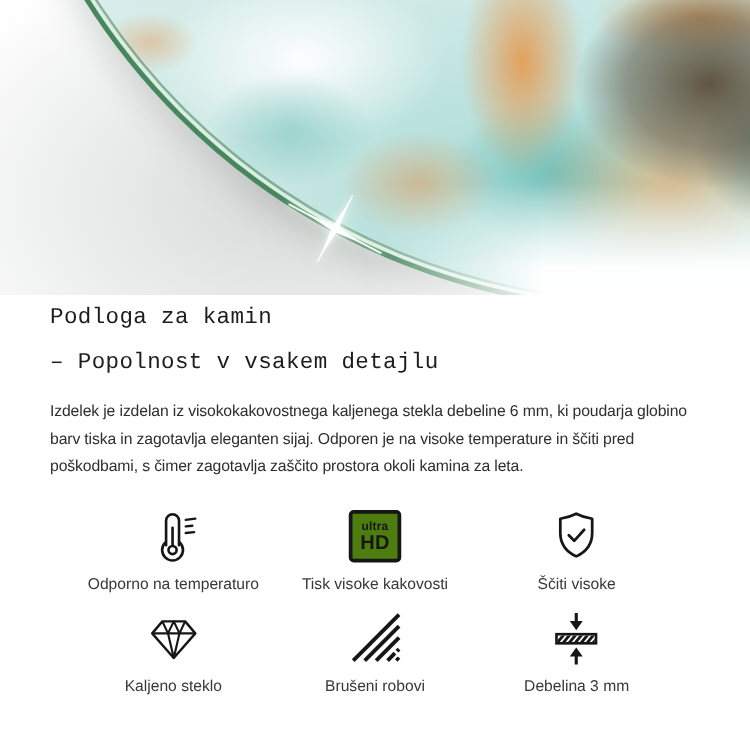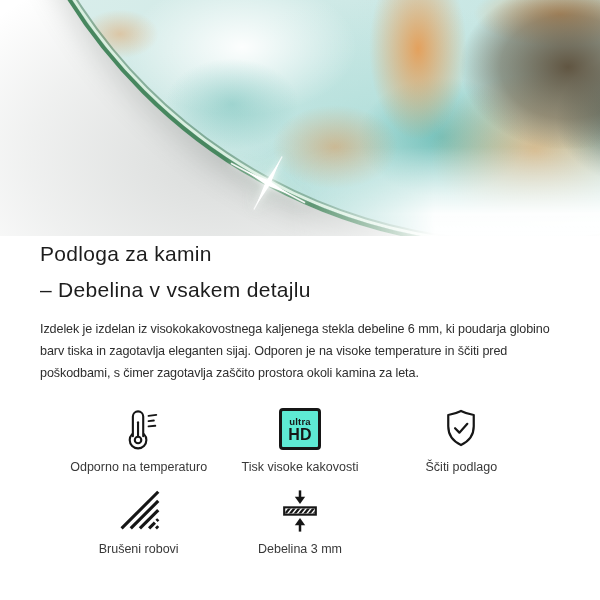--- a/index.html
+++ b/index.html
@@ -41,39 +41,39 @@
             mask-image:linear-gradient(to right, rgba(0,0,0,0) 0%, #000 45%);
   }
   .sparkle{
     position:absolute; left:223px; top:138px; width:90px; height:90px; z-index:4;
     filter: drop-shadow(0 0 3px rgba(255,255,255,0.95)) drop-shadow(0 0 8px rgba(214,238,224,0.65));
   }
 
   
   .content{ padding:0 40px; }
   .title{
-    font-family:Liberation Sans, sans-serif;
-    font-size:21px; line-height:36px; font-weight:500; color:#1d1d1d; letter-spacing:0.3px;
+    font-family:Liberation Mono, monospace;
+    font-size:18px; line-height:36px; font-weight:500; color:#1d1d1d; letter-spacing:0.3px;
   }
   .title span{ display:block; }
   .desc{
     margin-top:10px; max-width:552px;
     font-size:12.6px; line-height:22px; letter-spacing:-0.1px; color:#2e2e2e;
   }
 
   
   .features{ margin-top:22px; padding:0 18px; display:grid; grid-template-columns:repeat(3,1fr); row-gap:14px; }
   .feature{ display:flex; flex-direction:column; align-items:center; }
   .icon-wrap{ height:46px; display:flex; align-items:center; justify-content:center; }
   .icon-wrap svg{ display:block; }
   .feature .label{ margin-top:8px; font-size:12.5px; color:#383838; text-align:left; }
 
   .uhd-box{
     width:42px; height:42px; border:3px solid #161616; border-radius:4px;
-    display:flex; flex-direction:column; align-items:center; justify-content:center; background:#5eead4;
+    display:flex; flex-direction:column; align-items:center; justify-content:center; background:#4d7c0f;
   }
   .uhd-top{ font-size:9.5px; font-weight:700; line-height:10px; color:#161616; letter-spacing:0.2px; }
   .uhd-bottom{ font-size:16px; font-weight:700; line-height:15px; color:#161616; letter-spacing:0.3px; }
 </style>
 </head>
 <body>
 
 <div class="page">
 
   <div class="hero">
@@ -86,21 +86,21 @@
         <path d="M0 -30 V30" stroke="#ffffff" stroke-width="1.4" opacity="0.8"></path>
         <path d="M0 -26 L2.4 -2.4 L26 0 L2.4 2.4 L0 26 L-2.4 2.4 L-26 0 L-2.4 -2.4 Z" fill="#ffffff"></path>
         <circle r="2.6" fill="#ffffff"></circle>
       </g>
     </svg>
   </div>
 
   <div class="content">
     <h1 class="title">
       <span>Podloga za kamin</span>
-      <span>– Debelina v vsakem detajlu</span>
+      <span>– Popolnost v vsakem detajlu</span>
     </h1>
     <p class="desc">Izdelek je izdelan iz visokokakovostnega kaljenega stekla debeline 6 mm, ki poudarja globino barv tiska in zagotavlja eleganten sijaj. Odporen je na visoke temperature in ščiti pred poškodbami, s čimer zagotavlja zaščito prostora okoli kamina za leta.</p>
 
     <div class="features">
 
       <div class="feature">
         <div class="icon-wrap">
           <svg width="46" height="46" viewBox="0 0 48 48">
             <circle cx="23" cy="35.5" r="8.7" fill="#fff" stroke="#161616" stroke-width="2.2"></circle>
             <path d="M17.6 31.5 V11 A5.4 5.4 0 0 1 28.4 11 V31.5" fill="#fff" stroke="#161616" stroke-width="2.2" stroke-linecap="round"></path>
@@ -126,23 +126,33 @@
         <div class="label">Tisk visoke kakovosti</div>
       </div>
 
       <div class="feature">
         <div class="icon-wrap">
           <svg width="46" height="46" viewBox="0 0 48 48">
             <path d="M24 5.2 C27.5 7 32.5 8.6 37.3 9.4 V21.2 C37.3 30.8 31.6 37.2 24 40.8 C16.4 37.2 10.7 30.8 10.7 21.2 V9.4 C15.5 8.6 20.5 7 24 5.2 Z" fill="none" stroke="#161616" stroke-width="2.3" stroke-linejoin="round"></path>
             <path d="M17.8 23.2 L22.3 27.8 L30.6 18.6" fill="none" stroke="#161616" stroke-width="2.3" stroke-linecap="round" stroke-linejoin="round"></path>
           </svg>
         </div>
-        <div class="label">Ščiti podlago</div>
+        <div class="label">Ščiti visoke</div>
       </div>
 
+      <div class="feature">
+        <div class="icon-wrap">
+          <svg width="46" height="46" viewBox="0 0 48 48">
+            <path d="M14.5 9.5 H33.5 L42 19.5 L24 40 L6 19.5 Z" fill="none" stroke="#161616" stroke-width="2" stroke-linejoin="round"></path>
+            <path d="M6 19.5 H42" fill="none" stroke="#161616" stroke-width="1.8"></path>
+            <path d="M14.5 9.5 L19.2 19.5 L24 40 L28.8 19.5 L33.5 9.5 M19.2 19.5 L24 9.5 L28.8 19.5" fill="none" stroke="#161616" stroke-width="1.8" stroke-linejoin="round"></path>
+          </svg>
+        </div>
+        <div class="label">Kaljeno steklo</div>
+      </div>
 
       <div class="feature">
         <div class="icon-wrap">
           <svg width="44" height="44" viewBox="0 0 48 48">
             <g stroke="#161616" stroke-width="3.4" fill="none">
               <path d="M5 43 L45 3"></path>
               <path d="M15 43 L45 13"></path>
               <path d="M25 43 L45 23"></path>
               <path d="M35 43 L45 33" stroke-dasharray="9 2.5 20"></path>
               <path d="M42.5 43 L45 40.5" stroke-width="3"></path>

